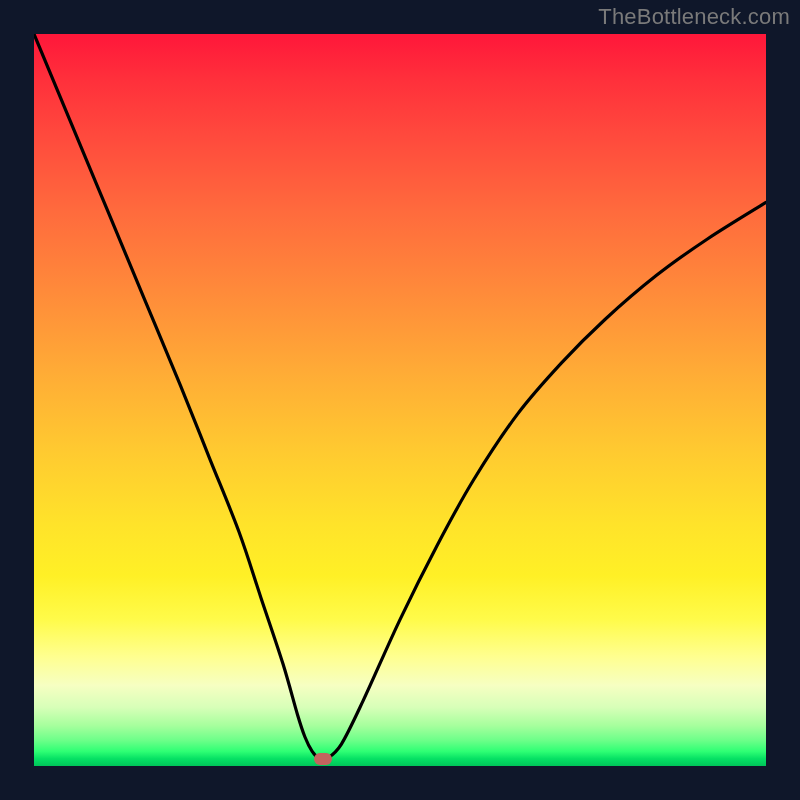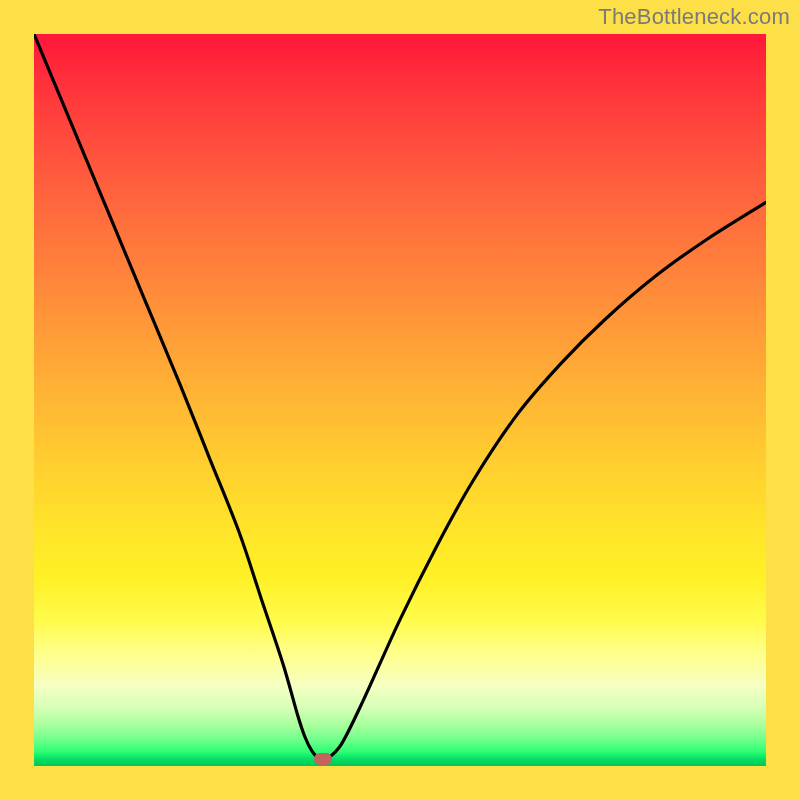--- a/index.html
+++ b/index.html
@@ -10,21 +10,21 @@
     background: #000;
     overflow: hidden;
     font-family: Arial, Helvetica, sans-serif;
   }
   .frame {
     position: absolute;
     left: 0;
     top: 0;
     width: 800px;
     height: 800px;
-    background: #fde047;
+    background: #0f172a;
   }
   .plot-area {
     position: absolute;
     left: 34px;
     top: 34px;
     width: 732px;
     height: 732px;
     
     background: linear-gradient(to bottom,
       #ff173a 0%,

